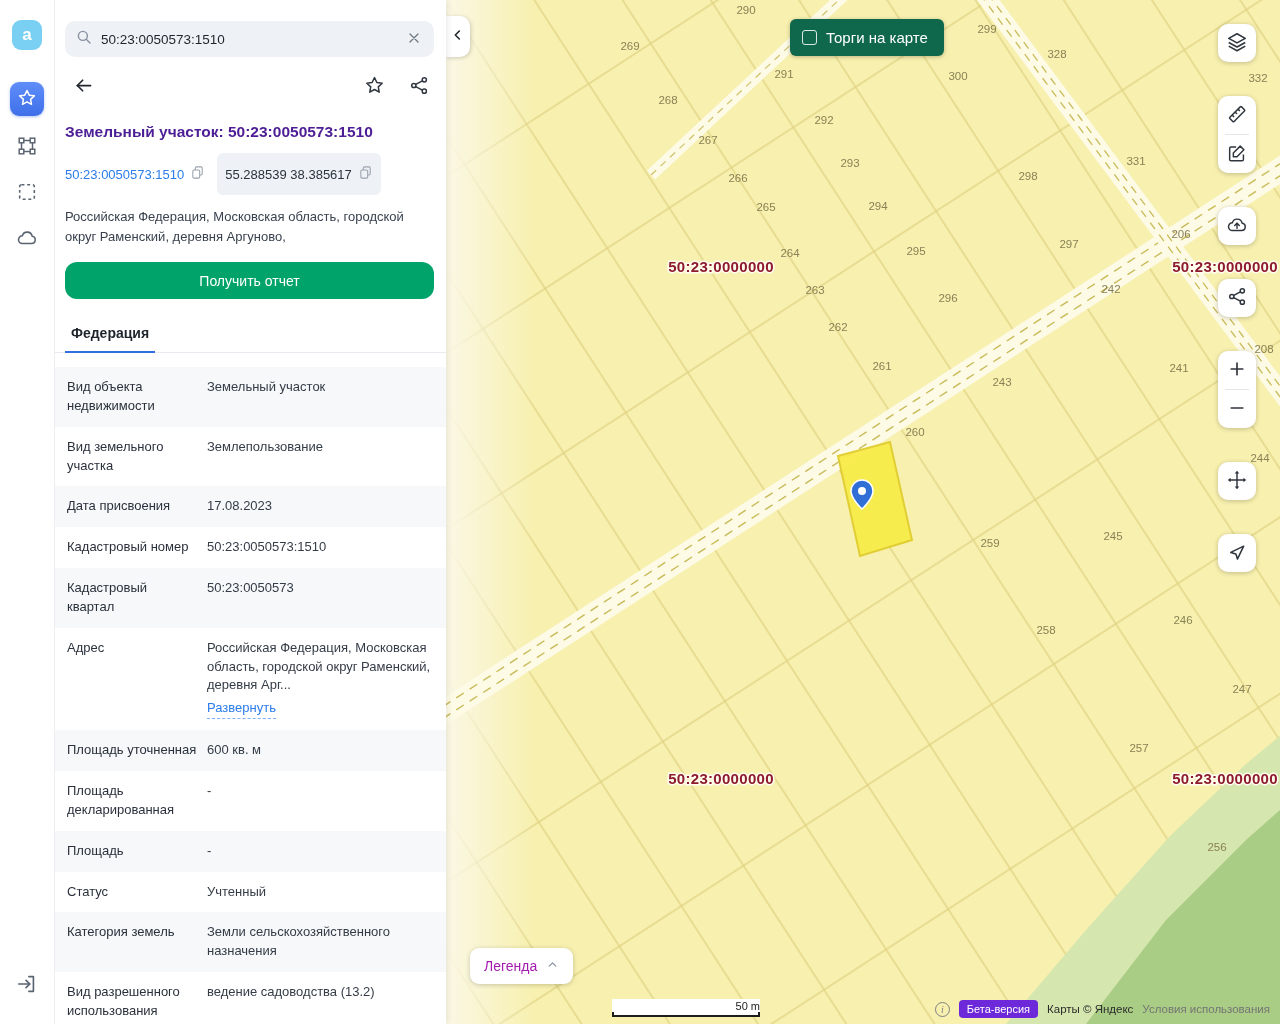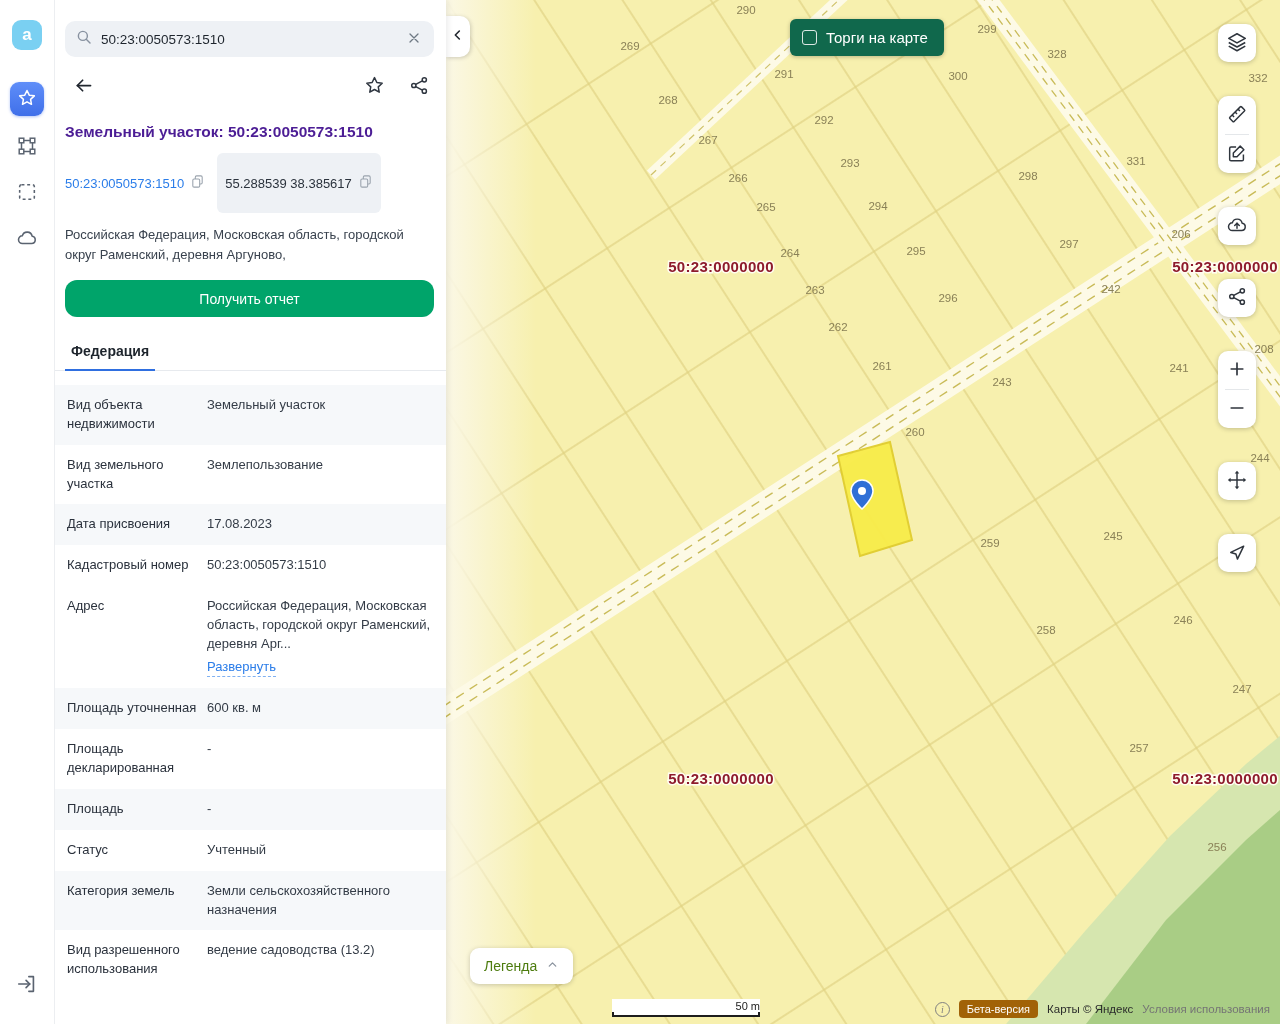--- a/index.html
+++ b/index.html
@@ -19,21 +19,21 @@
   .search-box { height: 36px; background: #eef1f5; border-radius: 10px; display: flex; align-items: center; padding: 0 10px; gap: 8px; }
   .search-box input { border: none; background: transparent; flex: 1; font-size: 13.5px; color: #1e252d; outline: none; font-family: inherit; }
   .icon-btn { background: none; border: none; cursor: pointer; color: #2f3640; display: flex; align-items: center; justify-content: center; padding: 2px; }
   .actions-row { display: flex; align-items: center; padding: 16px 14px 4px 16px; }
   .actions-row .spacer { flex: 1; }
   .actions-row .icon-btn + .icon-btn { margin-left: 20px; }
   h1.obj-title { font-size: 15.5px; font-weight: 700; color: #4c1d95; margin: 18px 10px 12px; }
   .chips { display: flex; gap: 12px; align-items: center; margin: 0 10px 12px; }
   .chip { display: flex; align-items: center; gap: 6px; font-size: 13px; }
   .chip-link a { color: #2b7de9; text-decoration: none; cursor: pointer; }
-  .chip-gray { background: #eef1f5; border-radius: 6px; padding: 21px 8px; color: #2b333d; }
+  .chip-gray { background: #eef1f5; border-radius: 6px; padding: 12px 8px; color: #2b333d; }
   .copy-btn { background: none; border: none; cursor: pointer; color: #9aa3ad; display: flex; padding: 0; }
   .address { font-size: 13px; color: #39424e; line-height: 1.5; margin: 0 10px 16px; }
   .report-btn { display: block; width: calc(100% - 22px); margin: 0 10px 18px; height: 37px; background: #00a46a; color: #fff; border: none; border-radius: 12px; font-size: 14px; cursor: pointer; font-family: inherit; }
   .tabs { border-bottom: 1px solid #e7eaee; padding: 0 10px; display: flex; }
   .tab { font-size: 14px; font-weight: 600; color: #1d242c; padding: 8px 6px 10px; border-bottom: 2.5px solid #2f6fe0; margin-bottom: -1px; cursor: pointer; }
   .info-table { margin-top: 14px; }
   .info-row { display: flex; padding: 11px 14px 11px 12px; gap: 10px; font-size: 13px; line-height: 1.45; }
   .info-row.alt { background: #f6f8fa; }
   .cell-label { width: 130px; flex: none; color: #2a313c; }
   .cell-value { flex: 1; color: #343c47; }
@@ -48,28 +48,28 @@
   .collapse-btn { position: absolute; left: 0; top: 16px; width: 24px; height: 41px; background: #fff; border: none; border-radius: 0 10px 10px 0; box-shadow: 1px 1px 4px rgba(0,0,0,.18); display: flex; align-items: center; justify-content: center; cursor: pointer; color: #20262e; }
   .auction-toggle { position: absolute; left: 344px; top: 19px; height: 37px; display: flex; align-items: center; gap: 9px; padding: 0 16px 0 12px; background: #10684c; border: none; border-radius: 6px; color: #fff; font-size: 15px; cursor: pointer; box-shadow: 0 1px 4px rgba(0,0,0,.25); font-family: inherit; }
   .checkbox { width: 15px; height: 15px; border: 1.6px solid rgba(255,255,255,.85); border-radius: 3px; flex: none; }
 
   .map-controls { position: absolute; top: 24px; right: 24px; display: flex; flex-direction: column; gap: 34px; align-items: center; }
   .mc { width: 38px; height: 38px; border: none; display: flex; align-items: center; justify-content: center; cursor: pointer; color: #2f353d; background: #fff; border-radius: 10px; box-shadow: 0 1px 5px rgba(0,0,0,.22); }
   .mc-group { background: #fff; border-radius: 10px; box-shadow: 0 1px 5px rgba(0,0,0,.22); display: flex; flex-direction: column; }
   .mc-group .mc { box-shadow: none; background: transparent; }
   .mc-group .divider { height: 1px; background: #e4e7ea; margin: 0 7px; }
 
-  .legend-btn { position: absolute; left: 24px; bottom: 40px; height: 36px; background: #fff; border: none; border-radius: 9px; box-shadow: 0 1px 5px rgba(0,0,0,.2); display: flex; align-items: center; gap: 9px; padding: 0 14px; font-size: 14px; color: #4d7c0f; cursor: pointer; font-family: inherit; }
+  .legend-btn { position: absolute; left: 24px; bottom: 40px; height: 36px; background: #fff; border: none; border-radius: 9px; box-shadow: 0 1px 5px rgba(0,0,0,.2); display: flex; align-items: center; gap: 9px; padding: 0 14px; font-size: 14px; color: #a21caf; cursor: pointer; font-family: inherit; }
 
   .scalebar { position: absolute; left: 166px; bottom: 7px; width: 148px; background: #fff; font-size: 11px; color: #222; text-align: right; padding-top: 1px; }
   .scalebar .ruler { height: 5px; border: 2px solid #1d1d1d; border-top: none; }
 
   .attribution { position: absolute; right: 10px; bottom: 6px; display: flex; align-items: center; gap: 9px; font-size: 11.5px; color: #2b2b2b; }
   .info-icon { width: 15px; height: 15px; border-radius: 50%; border: 1.5px solid #808080; color: #808080; font-size: 10px; display: flex; align-items: center; justify-content: center; font-style: italic; font-family: "Liberation Serif", serif; flex: none; }
-  .beta-badge { background: #a16207; color: #fff; border-radius: 4px; padding: 3px 8px; font-size: 11px; }
+  .beta-badge { background: #6d28d9; color: #fff; border-radius: 4px; padding: 3px 8px; font-size: 11px; }
   .terms { color: #757575; }
 </style>
 </head>
 <body>
 
 <nav class="rail">
   <div class="rail-logo">
       <span>a</span>
     </div>
   <button class="rail-star">
@@ -184,20 +184,24 @@
         <div class="cell-label">Вид земельного участка</div>
         <div class="cell-value">Землепользование</div>
       </div>
       <div class="info-row alt">
         <div class="cell-label">Дата присвоения</div>
         <div class="cell-value">17.08.2023</div>
       </div>
       <div class="info-row">
         <div class="cell-label">Кадастровый номер</div>
         <div class="cell-value">50:23:0050573:1510</div>
+      </div>
+      <div class="info-row alt">
+        <div class="cell-label">Кадастровый квартал</div>
+        <div class="cell-value">50:23:0050573</div>
       </div>
       <div class="info-row">
         <div class="cell-label">Адрес</div>
         <div class="cell-value">Российская Федерация, Московская область, городской округ Раменский, деревня Арг...<br><a class="expand-link">Развернуть</a></div>
       </div>
       <div class="info-row alt">
         <div class="cell-label">Площадь уточненная</div>
         <div class="cell-value">600 кв. м</div>
       </div>
       <div class="info-row">

